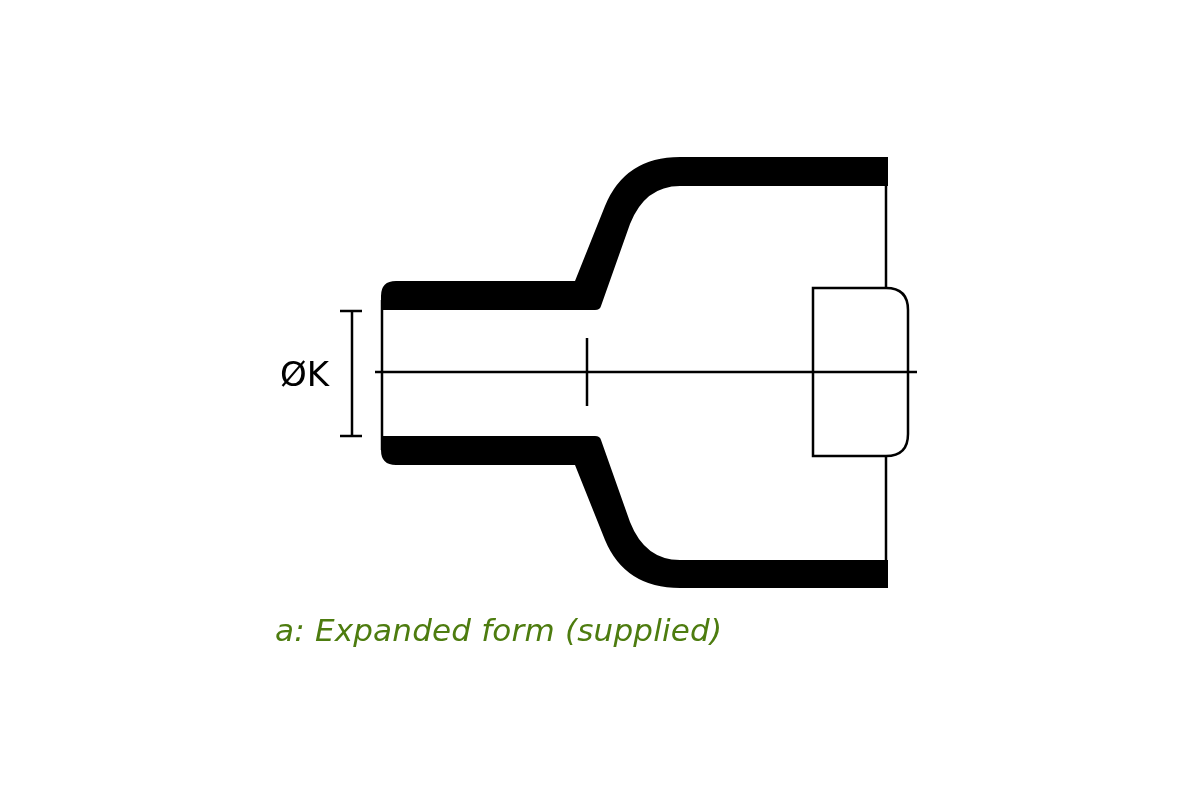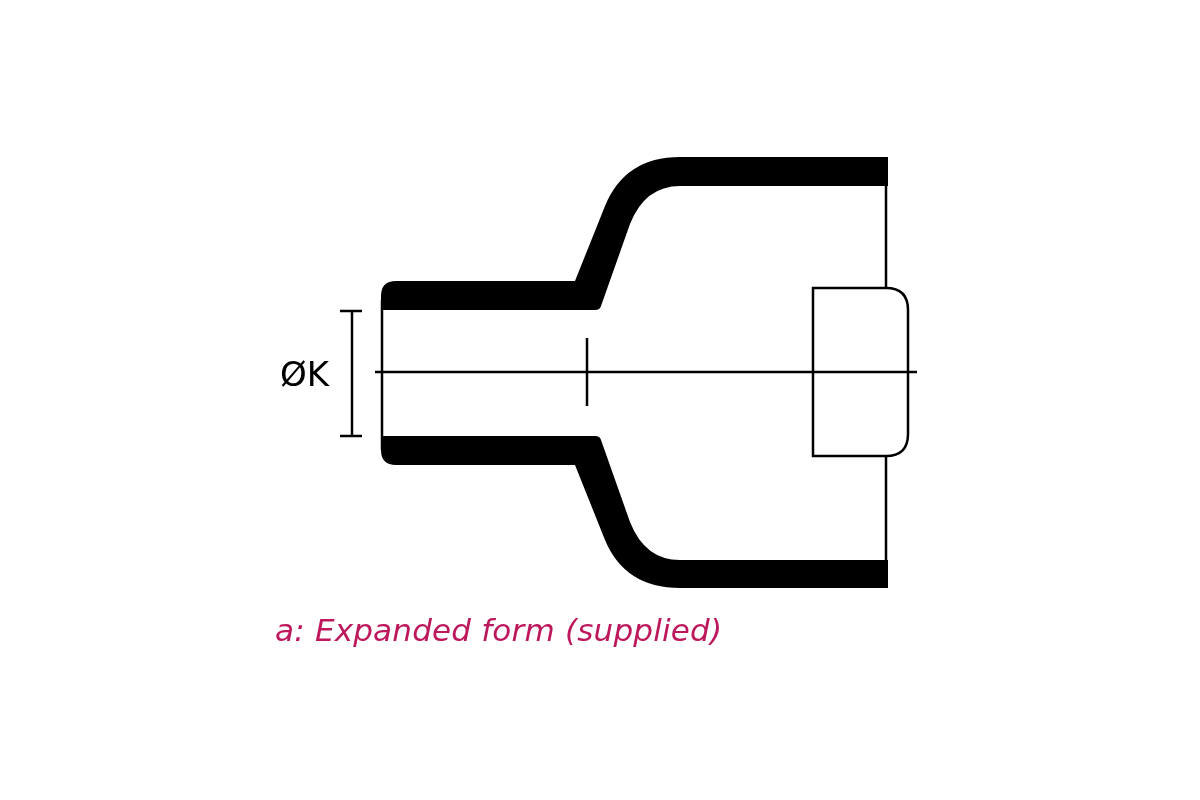--- a/index.html
+++ b/index.html
@@ -2,21 +2,21 @@
 <html><head>
 <meta charset="utf-8">
 <style>
   html, body { margin: 0; padding: 0; background: #ffffff; }
   body { width: 1200px; height: 800px; position: relative; overflow: hidden; }
   #diagram { position: absolute; left: 0; top: 0; width: 1200px; height: 800px; }
   .label-dim { font-family: "DejaVu Sans", sans-serif; font-size: 34px; fill: #000000; }
   .caption {
     position: absolute; left: 275px; top: 612px;
     font-family: "DejaVu Sans", sans-serif; font-style: italic;
-    font-size: 31px; font-weight: 300; color: #be185d; letter-spacing: 0.2px;
+    font-size: 31px; font-weight: 300; color: #4d7c0f; letter-spacing: 0.2px;
     white-space: nowrap;
   }
 </style>
 </head>
 <body>
 
 <svg id="diagram" viewBox="0 0 1200 800" xmlns="http://www.w3.org/2000/svg">
 
   <path fill="#000" d="M 381 296
            Q 381 281 396 281

